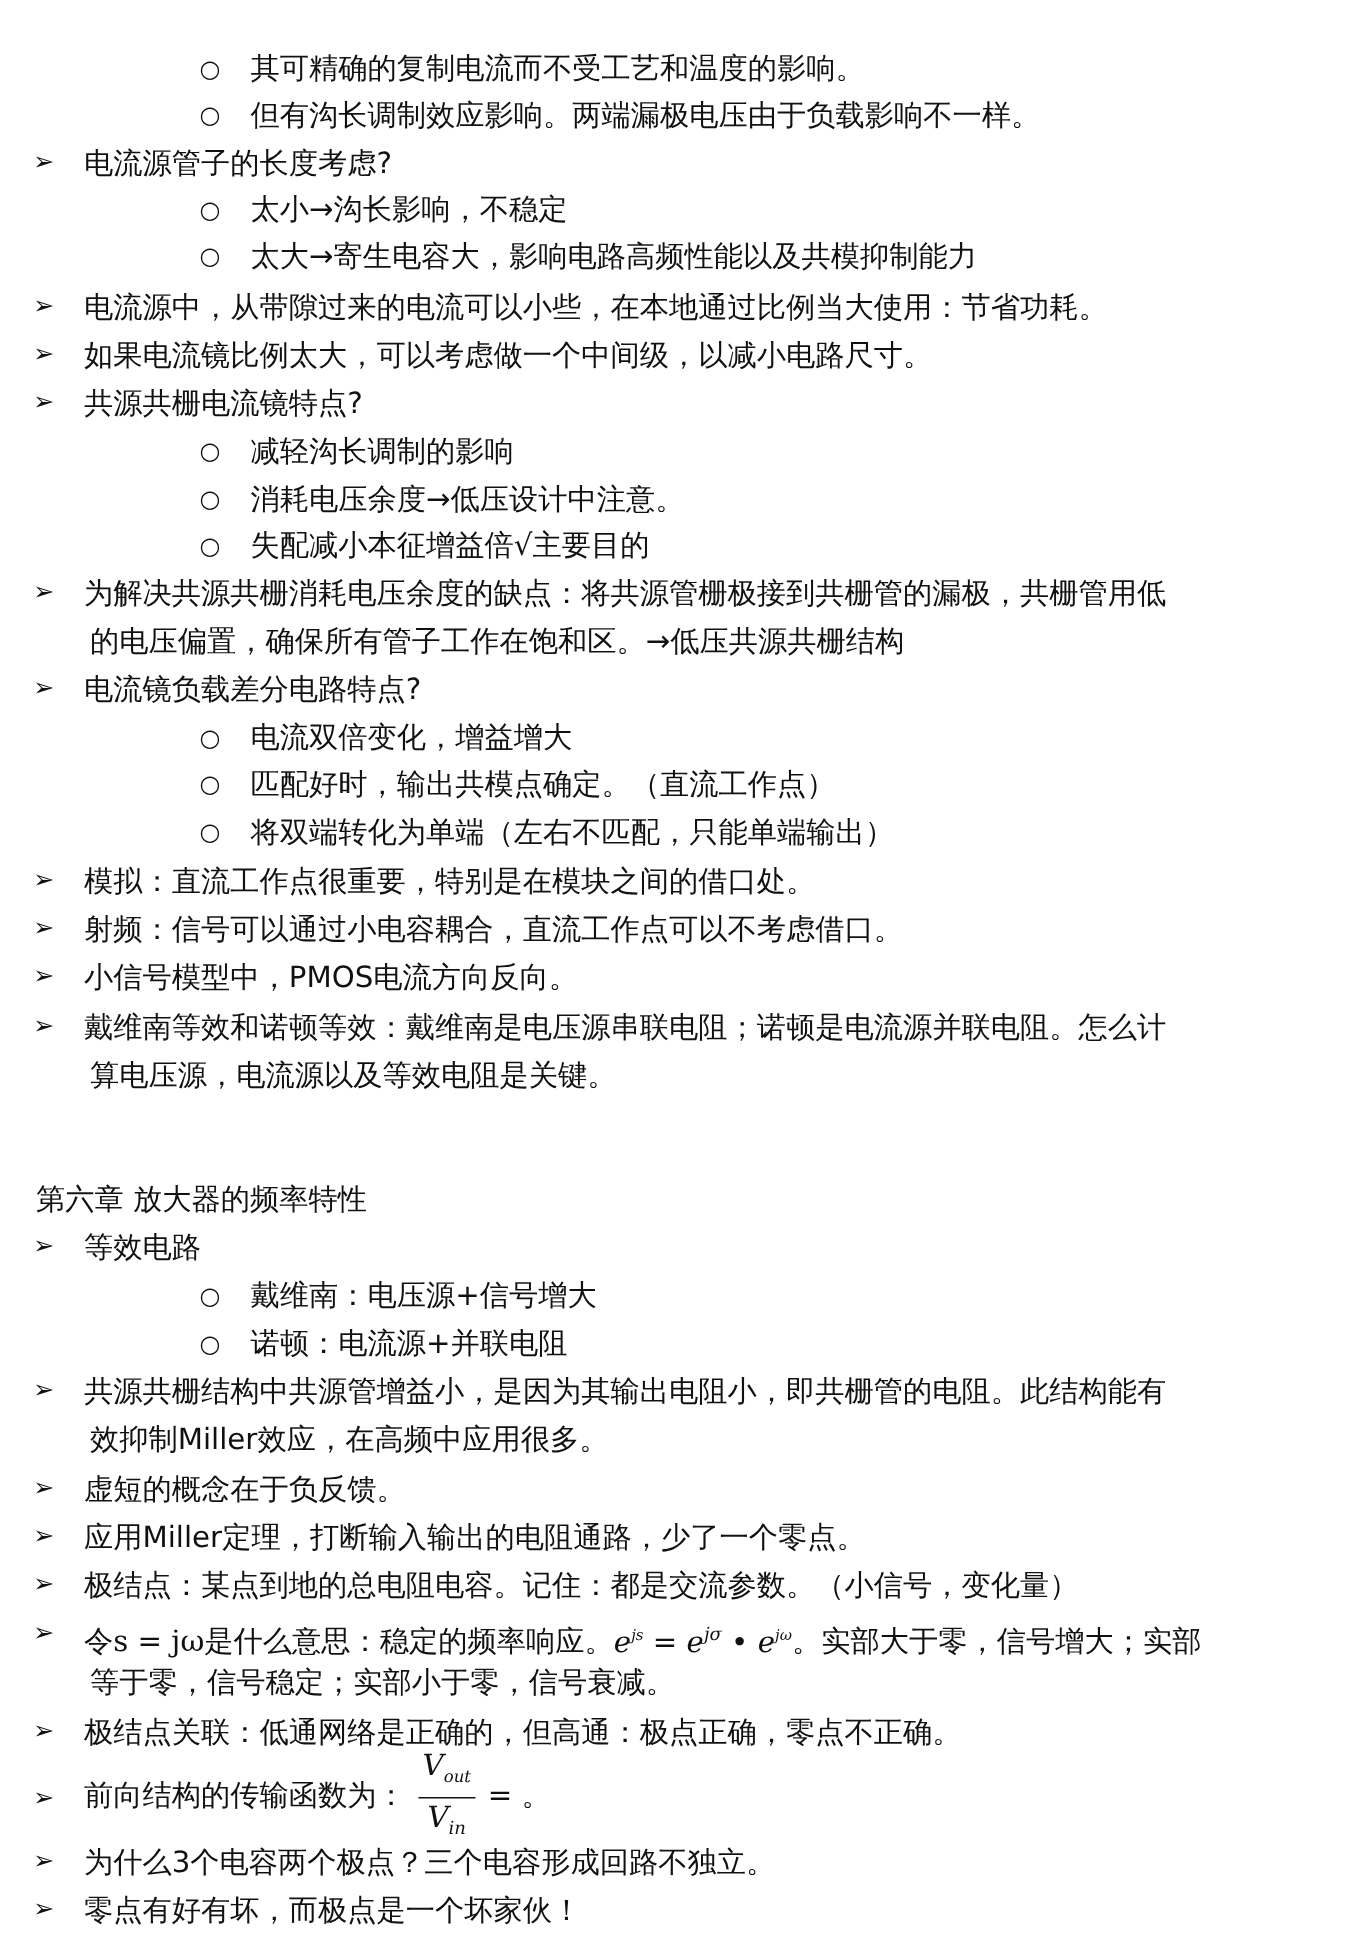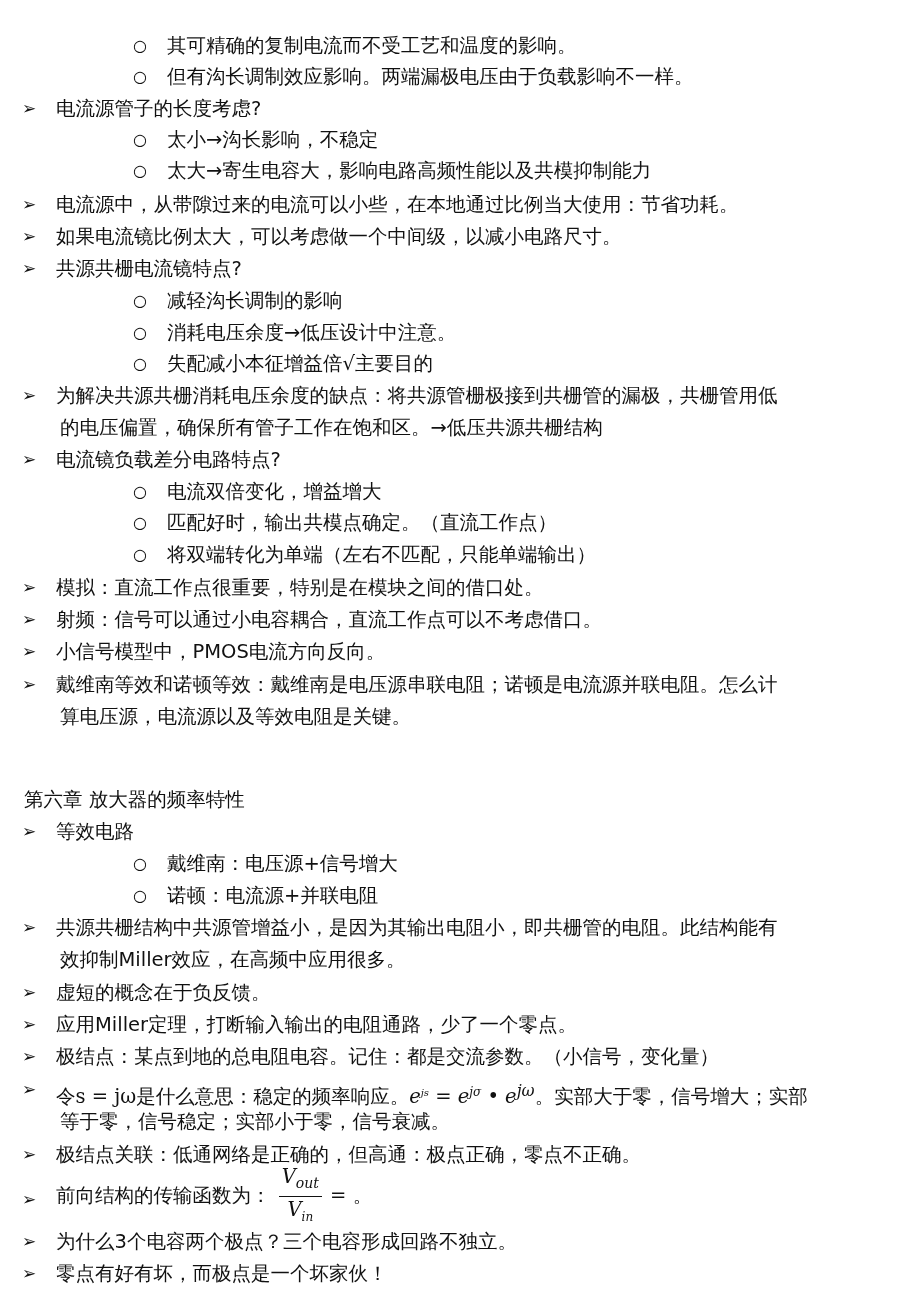--- a/index.html
+++ b/index.html
@@ -148,38 +148,38 @@
     <span class="main-text">应用Miller定理，打断输入输出的电阻通路，少了一个零点。</span>
   </div>
   <div class="line" style="top:1041px">
     <span class="main-bullet">➢</span>
     <span class="main-text">极结点：某点到地的总电阻电容。记住：都是交流参数。（小信号，变化量）</span>
   </div>
 
   <div class="line" style="top:1074px">
     <span class="main-bullet">➢</span>
     <span class="main-text">
-      <span>令</span><span class="serif" style="font-style:normal">s = jω</span><span>是什么意思：稳定的频率响应。</span><span class="serif"><span>e</span><sup style="font-size:10px">js</sup><span style="font-style:normal"> = </span><span>e</span><sup style="font-size:12px">jσ</sup><span style="font-style:normal"> • </span><span>e</span><sup style="font-size:16px">jω</sup></span><span>。实部大于零，信号增大；实部</span>
+      <span>令</span><span class="serif" style="font-style:normal">s = jω</span><span>是什么意思：稳定的频率响应。</span><span class="serif"><span>e</span><sup style="font-size:10px">js</sup><span style="font-style:normal"> = </span><span>e</span><sup style="font-size:12px">jσ</sup><span style="font-style:normal"> • </span><span>e</span><sup style="font-size:10px">jω</sup></span><span>。实部大于零，信号增大；实部</span>
     </span>
   </div>
   <div class="line" style="top:1106px">
     <span class="cont-text">等于零，信号稳定；实部小于零，信号衰减。</span>
   </div>
 
   <div class="line" style="top:1139px">
     <span class="main-bullet">➢</span>
     <span class="main-text">极结点关联：低通网络是正确的，但高通：极点正确，零点不正确。</span>
   </div>
 
   <div class="line formula-line" style="top:1164px">
     <span class="main-bullet" style="top:4px">➢</span>
     <span class="main-text">
       <span>前向结构的传输函数为：</span>
       <span class="frac serif">
-        <span class="num"><span>V</span><sub style="font-size:14px">out</sub></span>
+        <span class="num"><span>V</span><sub style="font-size:11px">out</sub></span>
         <span class="den"><span>V</span><sub style="font-size:12px">in</sub></span>
       </span>
       <span style="font-family:'DejaVu Serif',serif">=</span>
       <span>。</span>
     </span>
   </div>
 
   <div class="line" style="top:1226px">
     <span class="main-bullet">➢</span>
     <span class="main-text">为什么3个电容两个极点？三个电容形成回路不独立。</span>

